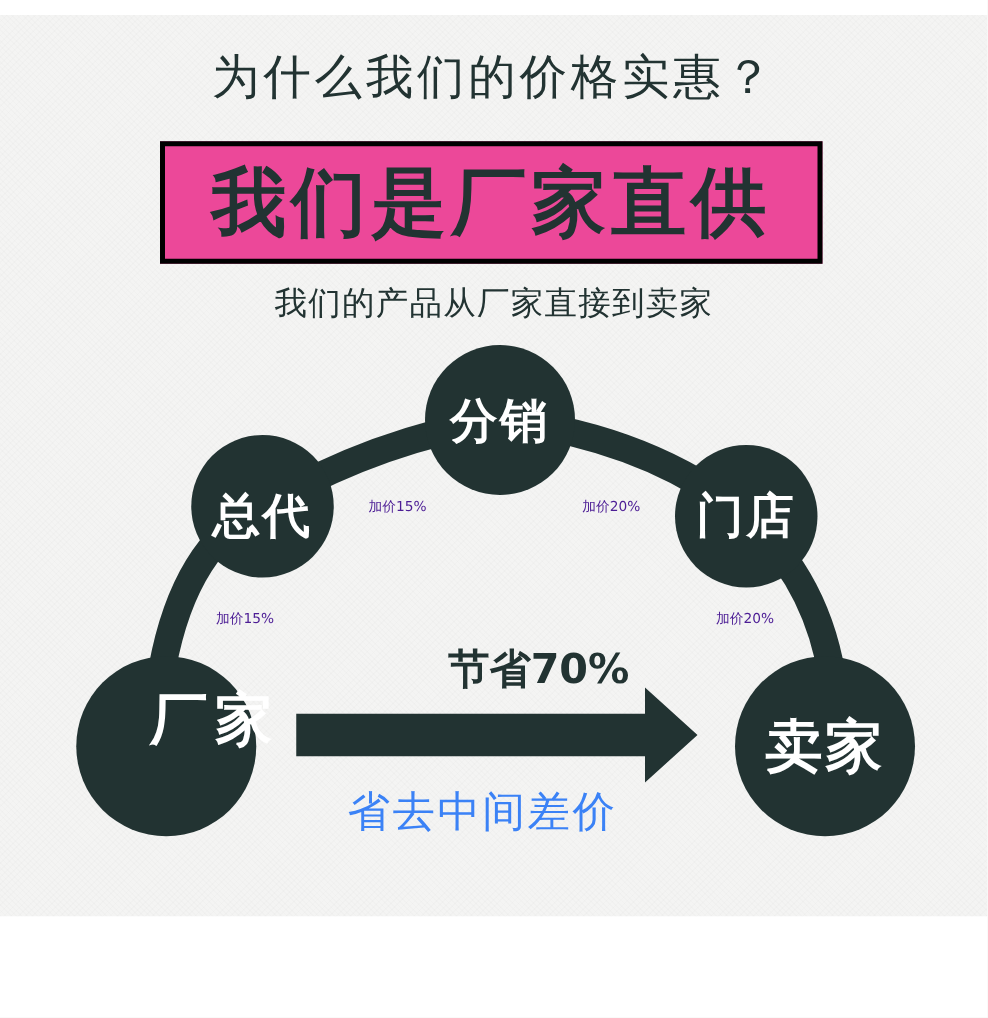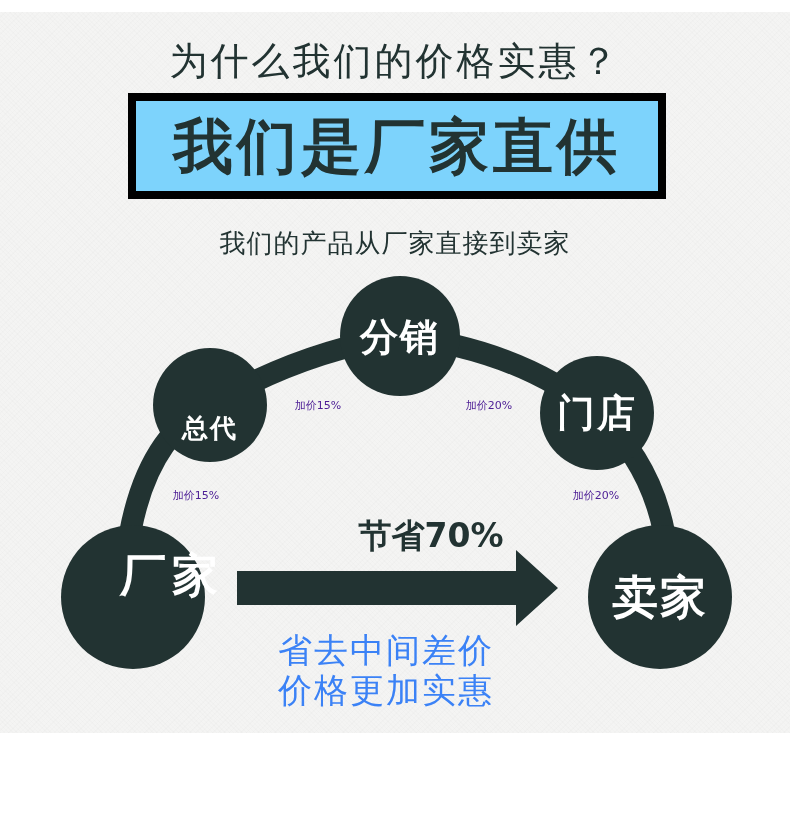--- a/index.html
+++ b/index.html
@@ -15,22 +15,22 @@
       background-image:
         repeating-linear-gradient(45deg, rgba(0,0,0,0.012) 0 1px, transparent 1px 3px),
         repeating-linear-gradient(-45deg, rgba(0,0,0,0.012) 0 1px, transparent 1px 4px);
     }
     .title {
       position: absolute; left: 0; top: 36px; width: 790px; text-align: center;
       font-size: 38px; font-weight: normal; letter-spacing: 3px; color: #223332;
       line-height: 50px;
     }
     .headline-box {
-      position: absolute; left: 128px; top: 93px; width: 522px; height: 90px;
-      border: 8px solid #000000; background: #7dd3fc;
+      position: absolute; left: 128px; top: 113px; width: 522px; height: 90px;
+      border: 4px solid #000000; background: #ec4899;
       display: flex; align-items: center; justify-content: center;
     }
     .headline-text {
       font-size: 60px; font-weight: bold; letter-spacing: 4px; color: #223332;
       line-height: 70px;
     }
     .subtitle {
       position: absolute; left: 0; top: 226px; width: 790px; text-align: center;
       font-size: 26px; letter-spacing: 1px; color: #223332; line-height: 34px;
     }
@@ -73,28 +73,27 @@
   <circle cx="133" cy="597" r="72" fill="#223332"></circle>
   <circle cx="210" cy="405" r="57" fill="#223332"></circle>
   <circle cx="400" cy="336" r="60" fill="#223332"></circle>
   <circle cx="597" cy="413" r="57" fill="#223332"></circle>
   <circle cx="660" cy="597" r="72" fill="#223332"></circle>
 
   <polygon points="237,571 516,571 516,550 558,588 516,626 516,605 237,605" fill="#223332"></polygon>
 </svg>
 
 <div class="node-label" style="left:133px; top:576px; font-size:46px; letter-spacing:6px;margin-left:39px;">厂家</div>
-<div class="node-label" style="left:210px; top:428px; font-size:26px; letter-spacing:2px;">总代</div>
+<div class="node-label" style="left:210px; top:413px; font-size:38px; letter-spacing:2px;">总代</div>
 <div class="node-label" style="left:400px; top:337px; font-size:38px; letter-spacing:2px;">分销</div>
 <div class="node-label" style="left:597px; top:413px; font-size:38px; letter-spacing:2px;">门店</div>
 <div class="node-label" style="left:660px; top:598px; font-size:46px; letter-spacing:2px;">卖家</div>
 
 <div class="markup-label" style="left:196px; top:495px;">加价15%</div>
 <div class="markup-label" style="left:318px; top:405px;">加价15%</div>
 <div class="markup-label" style="left:489px; top:405px;">加价20%</div>
 <div class="markup-label" style="left:596px; top:495px;">加价20%</div>
 
 <div class="savings-title">节省70%</div>
 
 <div class="savings-desc">
   <div>省去中间差价</div>
-  <div>价格更加实惠</div>
 </div>
 
 </body></html>

